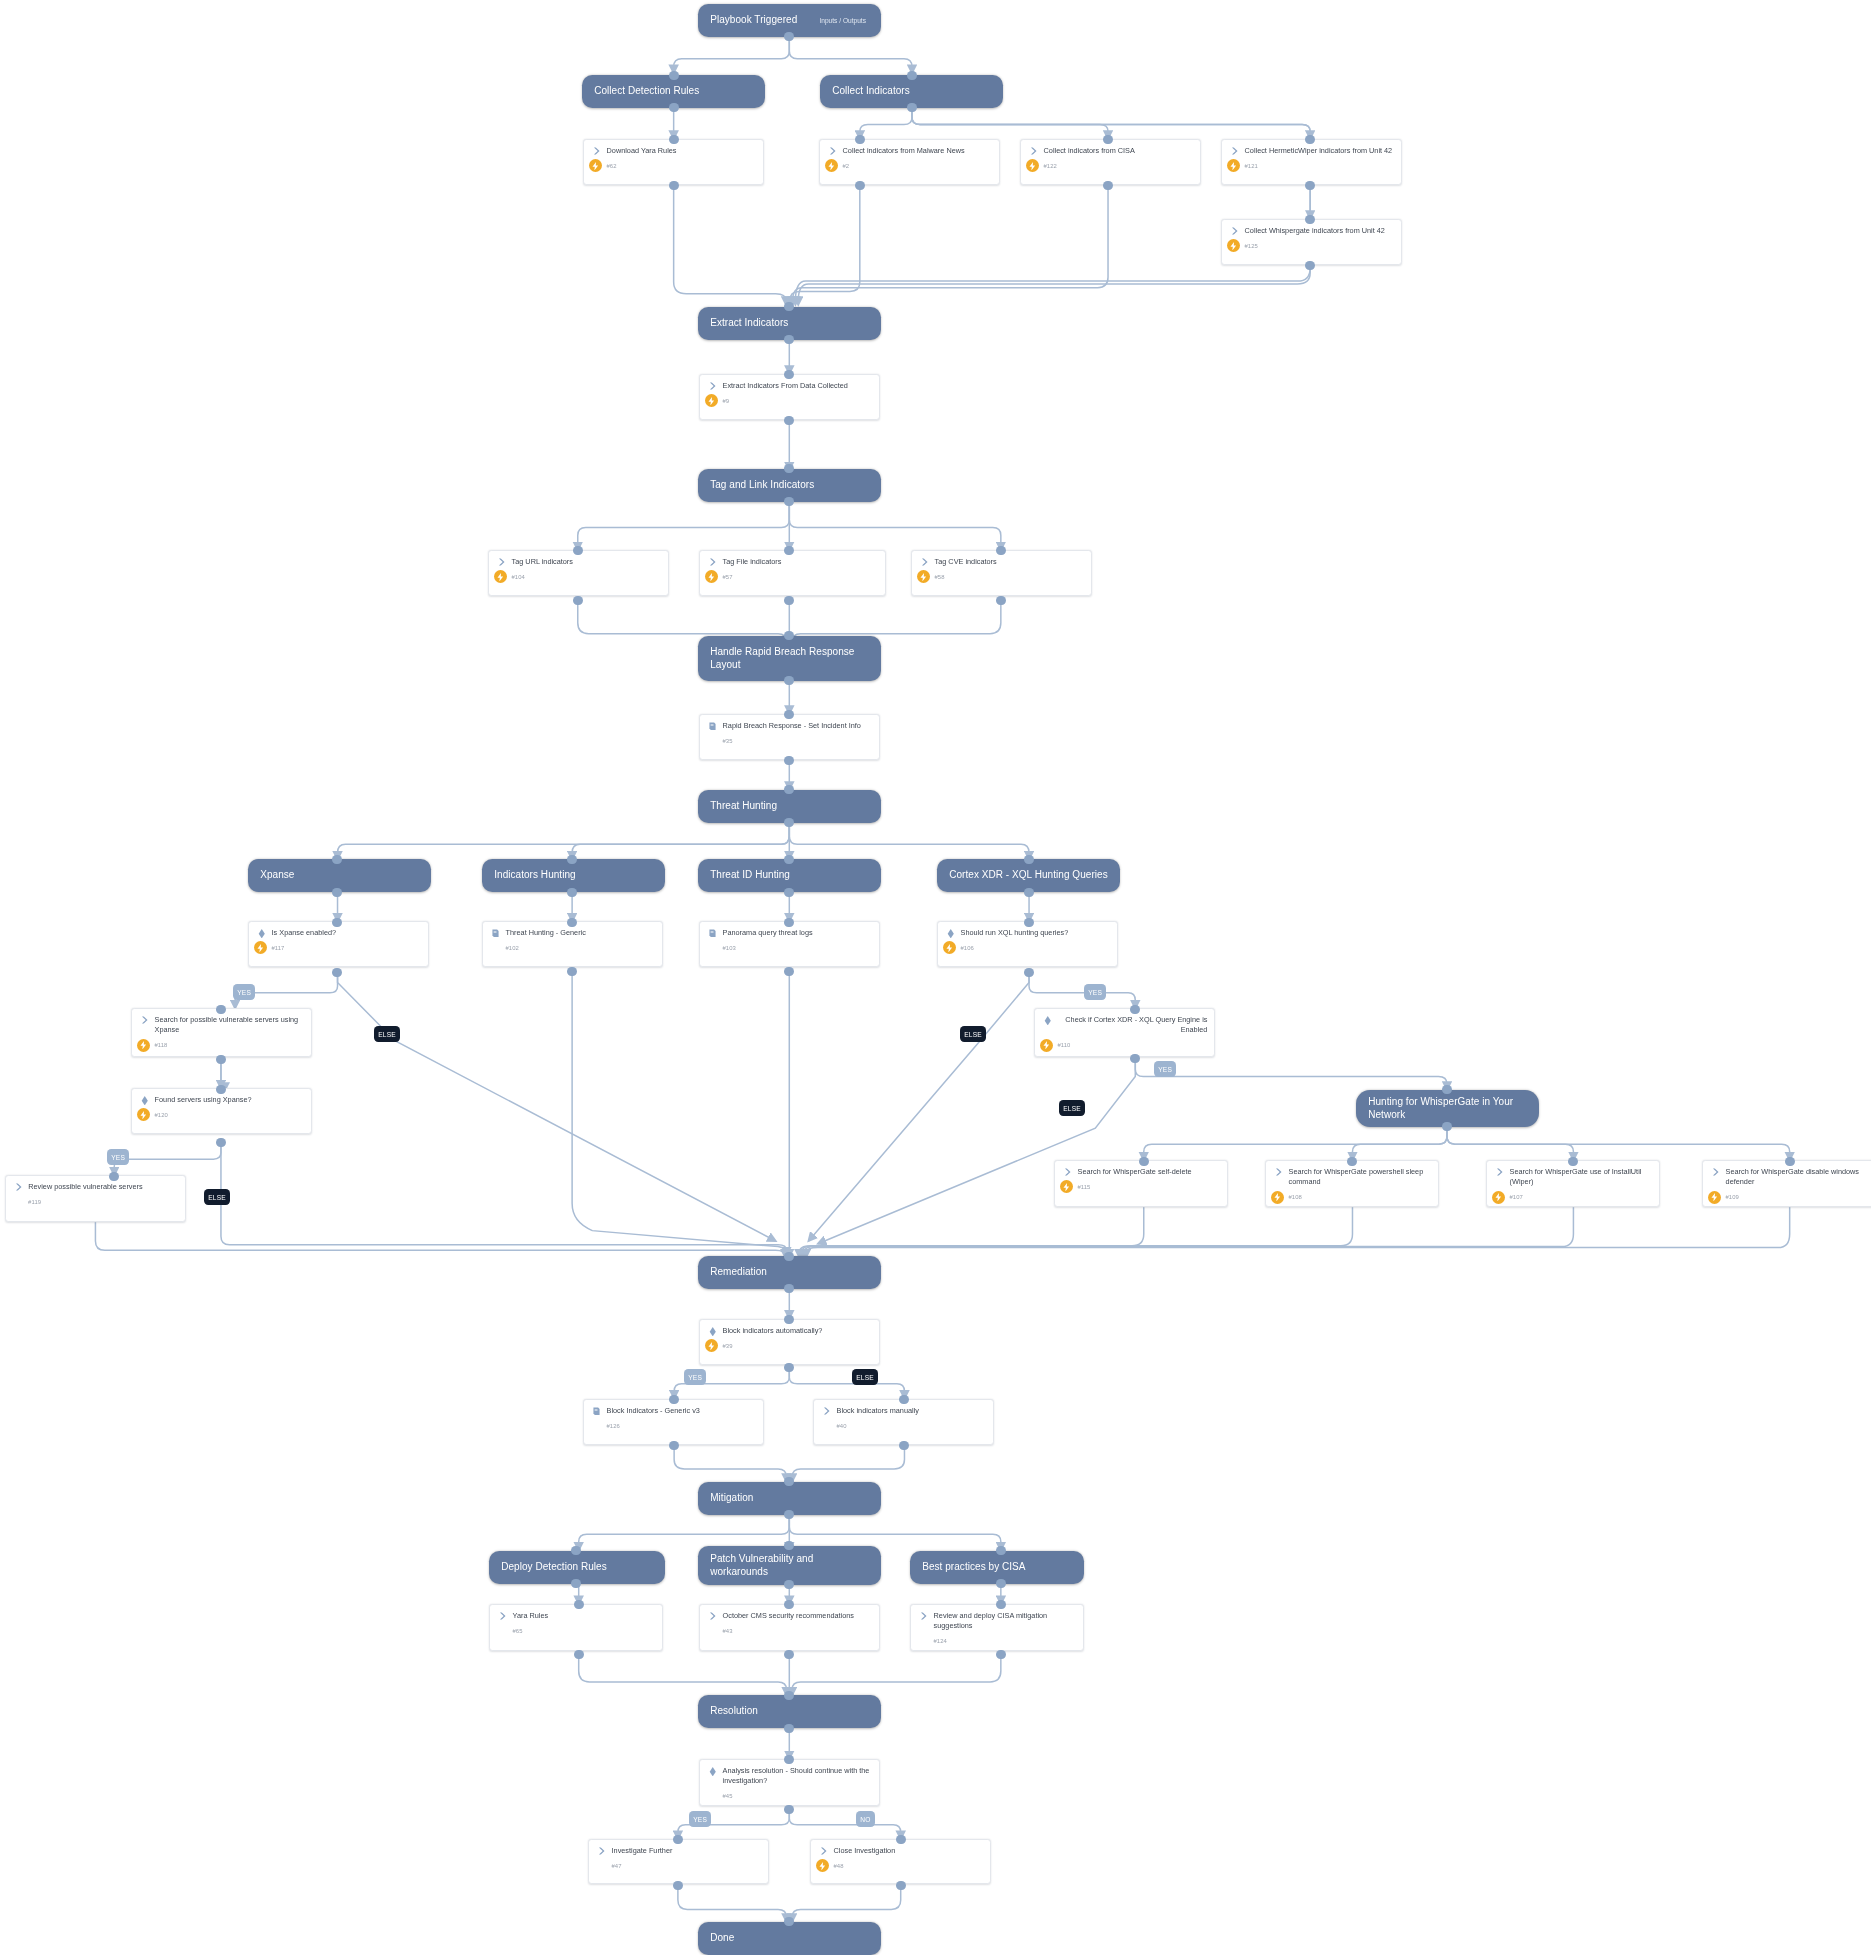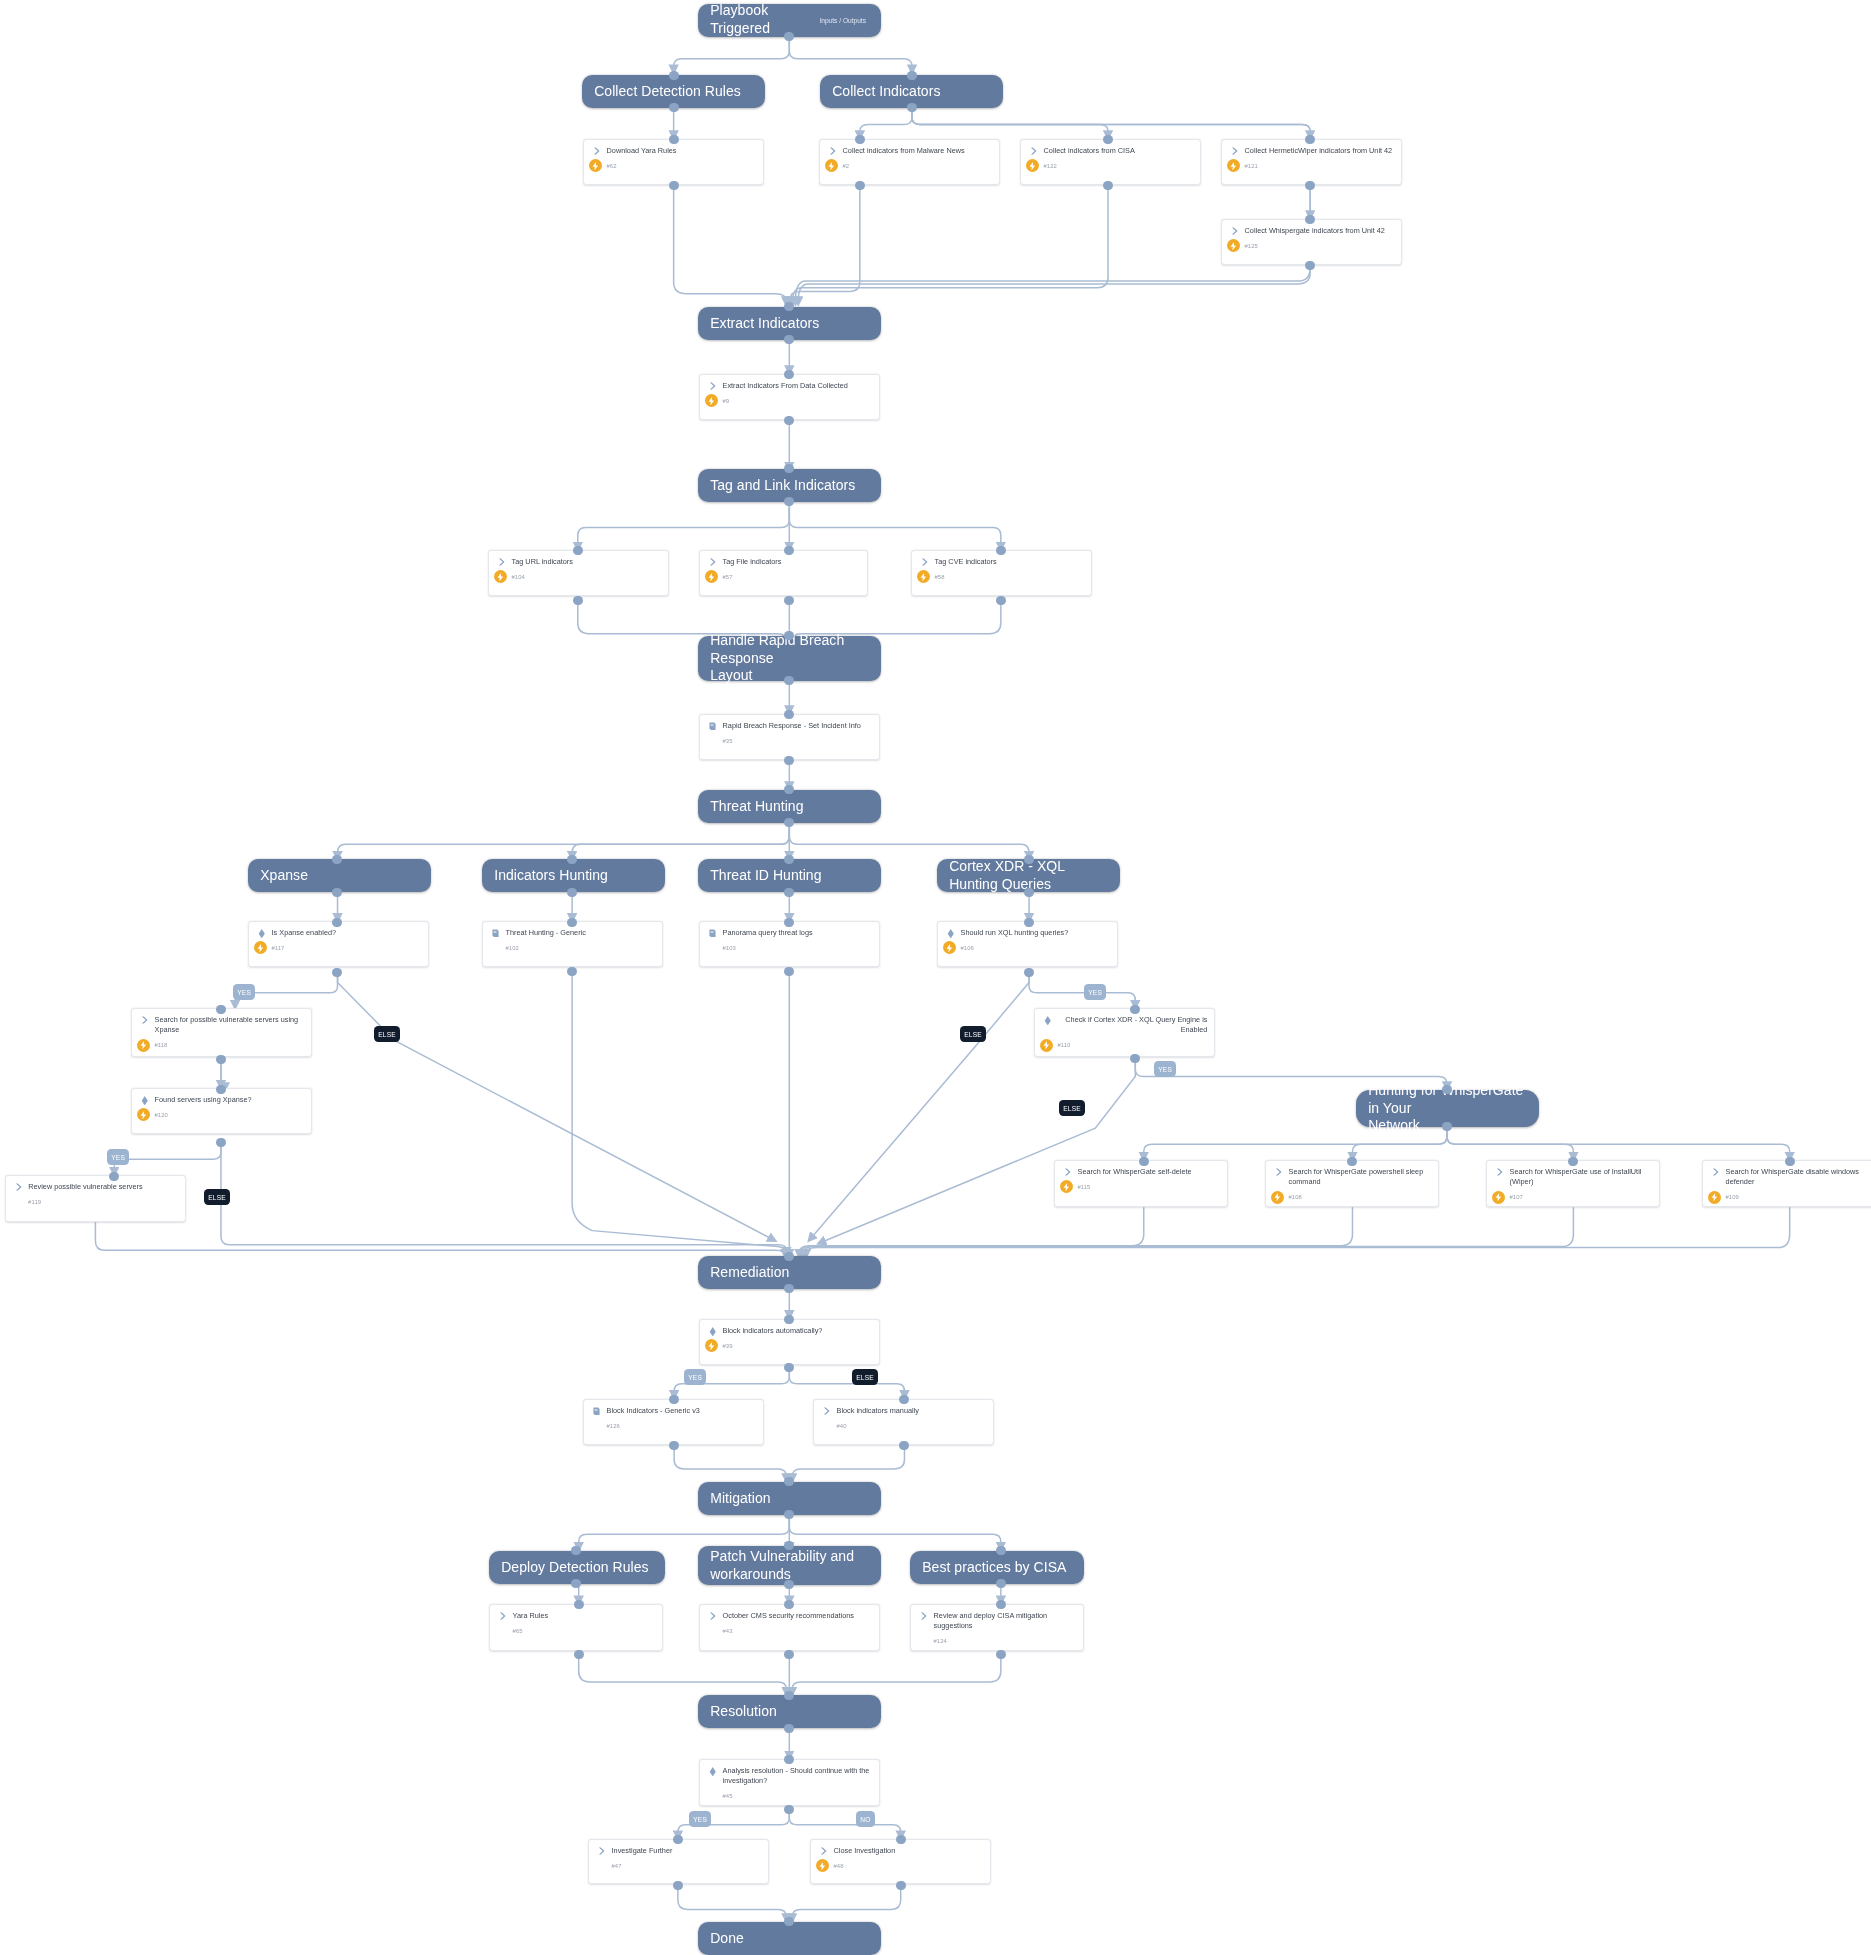--- a/index.html
+++ b/index.html
@@ -18,21 +18,21 @@
     background: #637a9f;
     border-radius: 10.3px;
     box-shadow: 0 0.9px 2.4px rgba(0,0,0,.28);
     display: flex;
     align-items: center;
     padding: 0 12.2px;
     color: #fff;
     z-index: 5;
   }
   .section .sec-title {
-    font-size: 14px;
+    font-size: 10px;
     line-height: 1.28;
     font-weight: 400;
     letter-spacing: 0.05px;
     white-space: pre-line;
   }
   .section .sec-sub {
     font-size: 6.6px;
     color: #dfe6f0;
     margin-left: auto;
     padding-right: 2.8px;
@@ -545,21 +545,21 @@
     <div class="t-foot">
       <span class="t-badge">
         <svg width="6.6" height="8.5" viewBox="0 0 14 18">
             <path fill="#fff" d="M8.5 0 L1 10 L6 10 L5 18 L13 7.5 L8 7.5 Z"></path>
           </svg>
       </span>
       <span class="t-num">#104</span>
     </div>
   </div>
 
-  <div class="task" style="left:699px;top:550px;width:169px;height:46px;">
+  <div class="task" style="left:699px;top:550px;width:187px;height:46px;">
     <div class="t-row">
       <span class="t-icon">
         <svg width="7" height="8" viewBox="0 0 15 17">
             <path class="ic-chev" d="M2 1 L10 8.5 L2 16 L6 16 L14 8.5 L6 1 Z"></path>
           </svg>
       </span>
       <span class="t-title">Tag File indicators</span>
     </div>
     <div class="t-foot">
       <span class="t-badge">

